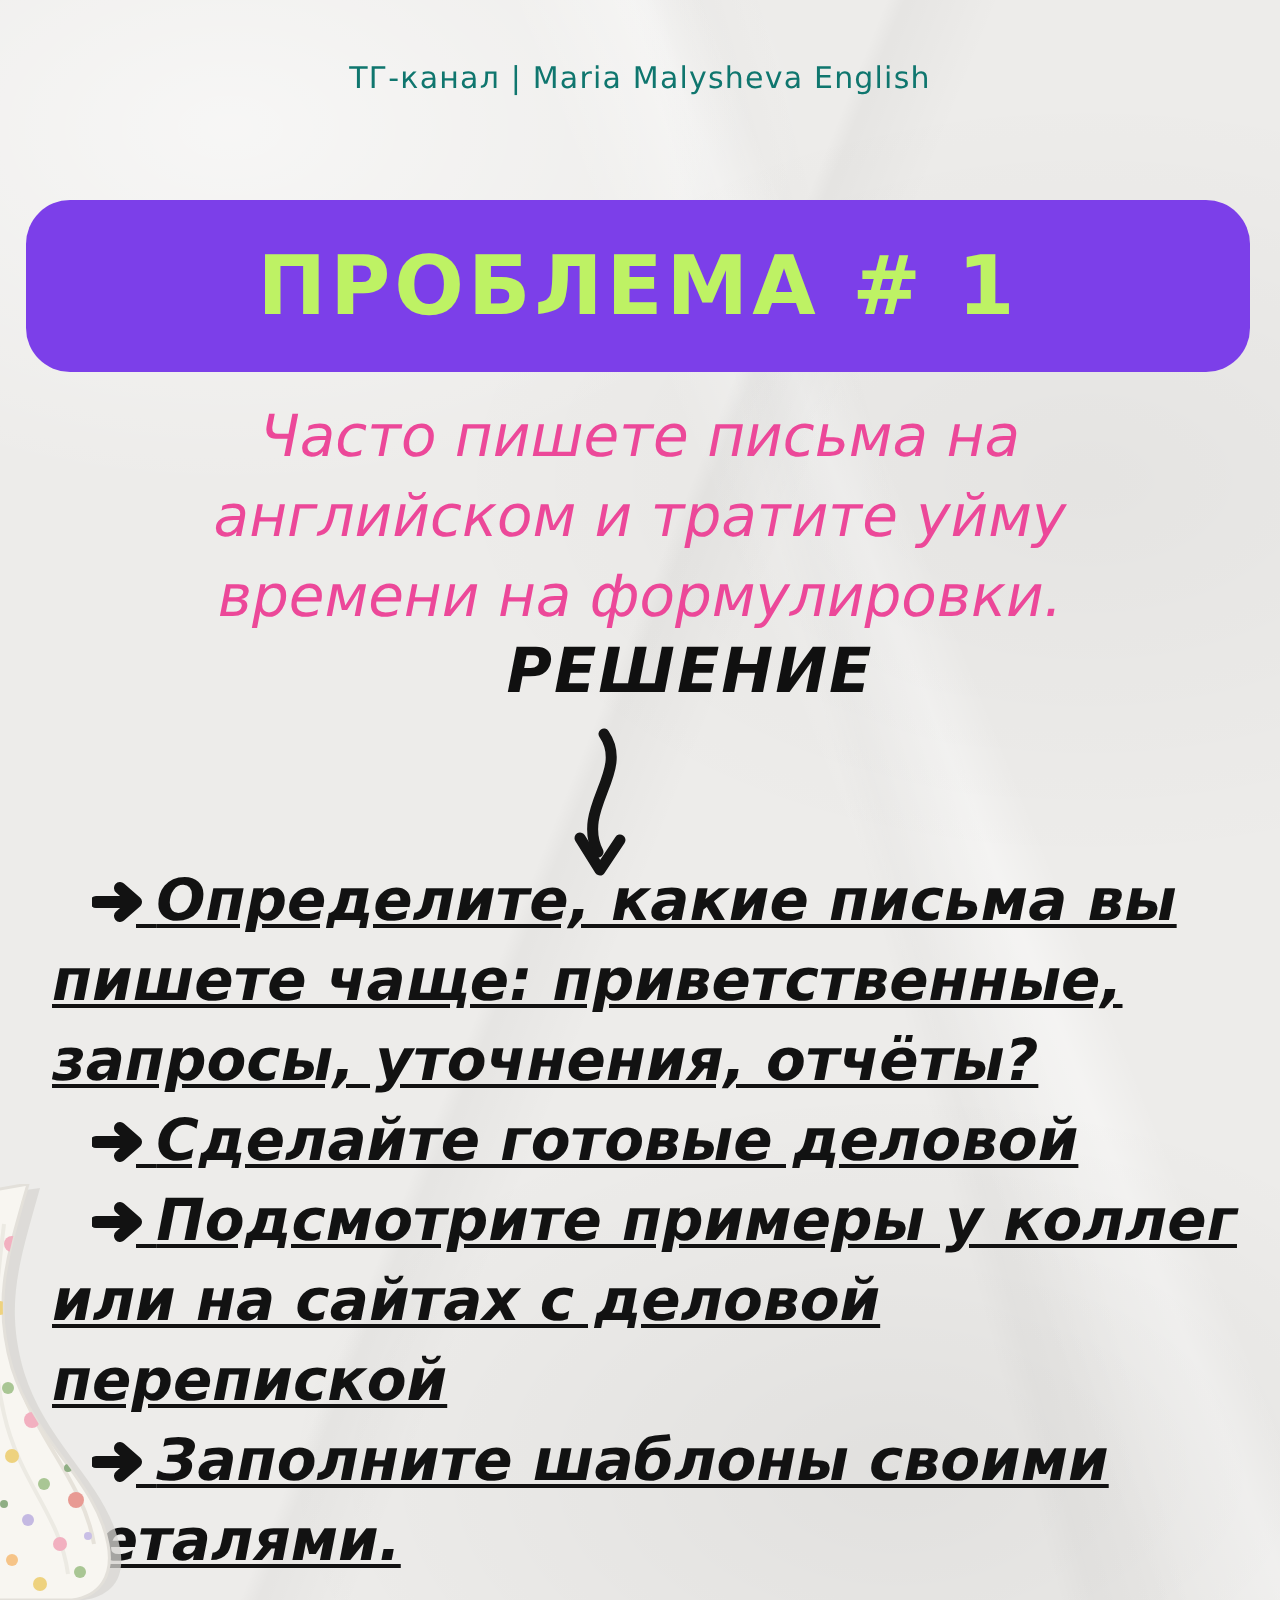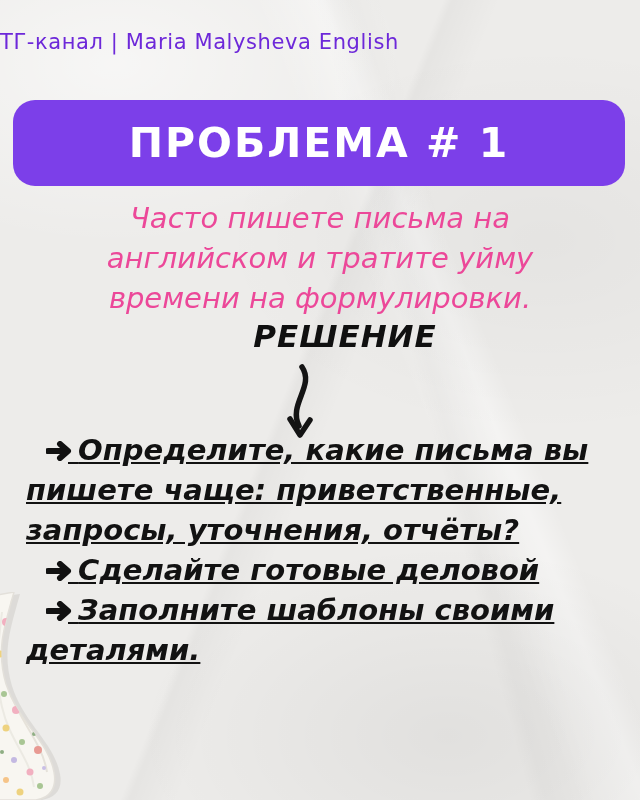--- a/index.html
+++ b/index.html
@@ -14,29 +14,29 @@
       radial-gradient(ellipse 420px 260px at 18% 8%, rgba(255,255,255,.55), rgba(255,255,255,0) 70%),
       radial-gradient(ellipse 500px 300px at 85% 30%, rgba(0,0,0,.035), rgba(0,0,0,0) 65%),
       radial-gradient(ellipse 520px 320px at 70% 92%, rgba(0,0,0,.05), rgba(0,0,0,0) 60%),
       linear-gradient(112deg, rgba(0,0,0,0) 46%, rgba(0,0,0,.03) 47%, rgba(0,0,0,0) 52%),
       linear-gradient(248deg, rgba(255,255,255,0) 30%, rgba(255,255,255,.4) 33%, rgba(255,255,255,0) 40%),
       linear-gradient(75deg, rgba(0,0,0,0) 62%, rgba(0,0,0,.025) 64%, rgba(0,0,0,0) 70%),
       #edecea;
   }
   .channel-label{
     position:absolute;top:30px;left:0;width:100%;
-    text-align:left;color:#6d28d9;font-size:21px;letter-spacing:.6px;
+    text-align:center;color:#0f766e;font-size:15px;letter-spacing:.6px;
   }
   .banner{
     position:absolute;left:13px;top:100px;width:612px;height:86px;
     border-radius:22px;background:#7c3fe9;
     display:flex;align-items:center;justify-content:center;
   }
   .banner-title{
-    color:#ffffff;font-weight:bold;font-size:41px;letter-spacing:2px;
+    color:#bef264;font-weight:bold;font-size:41px;letter-spacing:2px;
   }
   .problem-description{
     position:absolute;top:198px;left:85px;width:470px;
     text-align:center;font-style:italic;font-size:29px;line-height:40px;
     color:#ec4899;
   }
   .solution-label{
     position:absolute;top:318px;left:0;width:100%;
     text-align:center;font-weight:bold;font-style:italic;
     font-size:31px;color:#101010;letter-spacing:1px;padding-left:25px;
@@ -80,20 +80,23 @@
 
 <div class="solution-list">
   <p class="bullet"><span class="arrow-icon"><svg width="32" height="20" viewBox="0 0 32 20">
           <path d="M 2,10 L 20,10 M 14,3 L 22,10 L 14,17" fill="none" stroke="#121212" stroke-width="6" stroke-linecap="round" stroke-linejoin="round"></path>
         </svg></span> <span>Определите, какие письма вы пишете чаще: приветственные, запросы, уточнения, отчёты?</span></p>
   <p class="bullet"><span class="arrow-icon"><svg width="32" height="20" viewBox="0 0 32 20">
           <path d="M 2,10 L 20,10 M 14,3 L 22,10 L 14,17" fill="none" stroke="#121212" stroke-width="6" stroke-linecap="round" stroke-linejoin="round"></path>
         </svg></span> <span>Сделайте готовые деловой</span></p>
   <p class="bullet"><span class="arrow-icon"><svg width="32" height="20" viewBox="0 0 32 20">
           <path d="M 2,10 L 20,10 M 14,3 L 22,10 L 14,17" fill="none" stroke="#121212" stroke-width="6" stroke-linecap="round" stroke-linejoin="round"></path>
+        </svg></span> <span>Подсмотрите примеры у коллег или на сайтах с деловой перепиской</span></p>
+  <p class="bullet"><span class="arrow-icon"><svg width="32" height="20" viewBox="0 0 32 20">
+          <path d="M 2,10 L 20,10 M 14,3 L 22,10 L 14,17" fill="none" stroke="#121212" stroke-width="6" stroke-linecap="round" stroke-linejoin="round"></path>
         </svg></span> <span>Заполните шаблоны своими деталями.</span></p>
 </div>
 
 <div class="floral">
   <svg width="100" height="208" viewBox="0 0 100 208">
     <defs>
       <clipPath id="fabclip">
         <path d="M 22,0 C 12,35 4,58 14,92 C 26,130 56,148 62,180 C 65,196 58,206 44,208 L 0,208 L 0,4 Z"></path>
       </clipPath>
     </defs>

